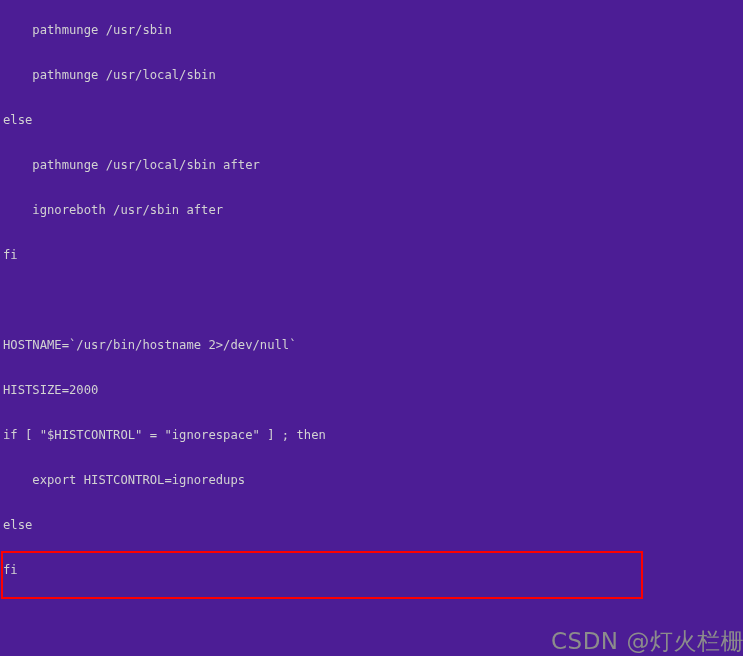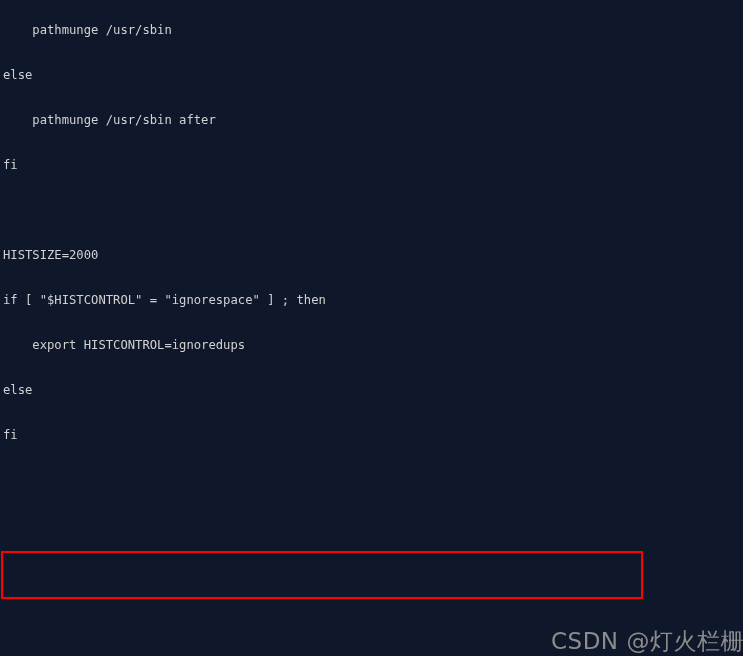--- a/index.html
+++ b/index.html
@@ -15,21 +15,21 @@
     position: relative;
     font-family: "DejaVu Sans Mono", "Liberation Mono", monospace;
   }
 
   #terminal {
     position: absolute;
     left: 0;
     top: 0;
     width: 743px;
     height: 656px;
-    background: #0f172a;
+    background: #4c1d95;
     overflow: hidden;
   }
 
   
   #code {
     position: absolute;
     left: 0;
     top: -7px;
     width: 743px;
     font-size: 12.2px;
@@ -71,24 +71,27 @@
     user-select: none;
   }
 </style>
 </head>
 <body>
 
 <div id="terminal">
 
   <div id="code">
     <div class="line">    pathmunge /usr/sbin</div>
+    <div class="line">    pathmunge /usr/local/sbin</div>
     <div class="line">else</div>
-    <div class="line">    pathmunge /usr/sbin after</div>
+    <div class="line">    pathmunge /usr/local/sbin after</div>
+    <div class="line">    ignoreboth /usr/sbin after</div>
     <div class="line">fi</div>
     <div class="line blank"></div>
+    <div class="line">HOSTNAME=`/usr/bin/hostname 2&gt;/dev/null`</div>
     <div class="line">HISTSIZE=2000</div>
     <div class="line">if [ "$HISTCONTROL" = "ignorespace" ] ; then</div>
     <div class="line">    export HISTCONTROL=ignoredups</div>
     <div class="line">else</div>
     <div class="line">fi</div>
     <div class="line blank"></div>
     
     
     
     

